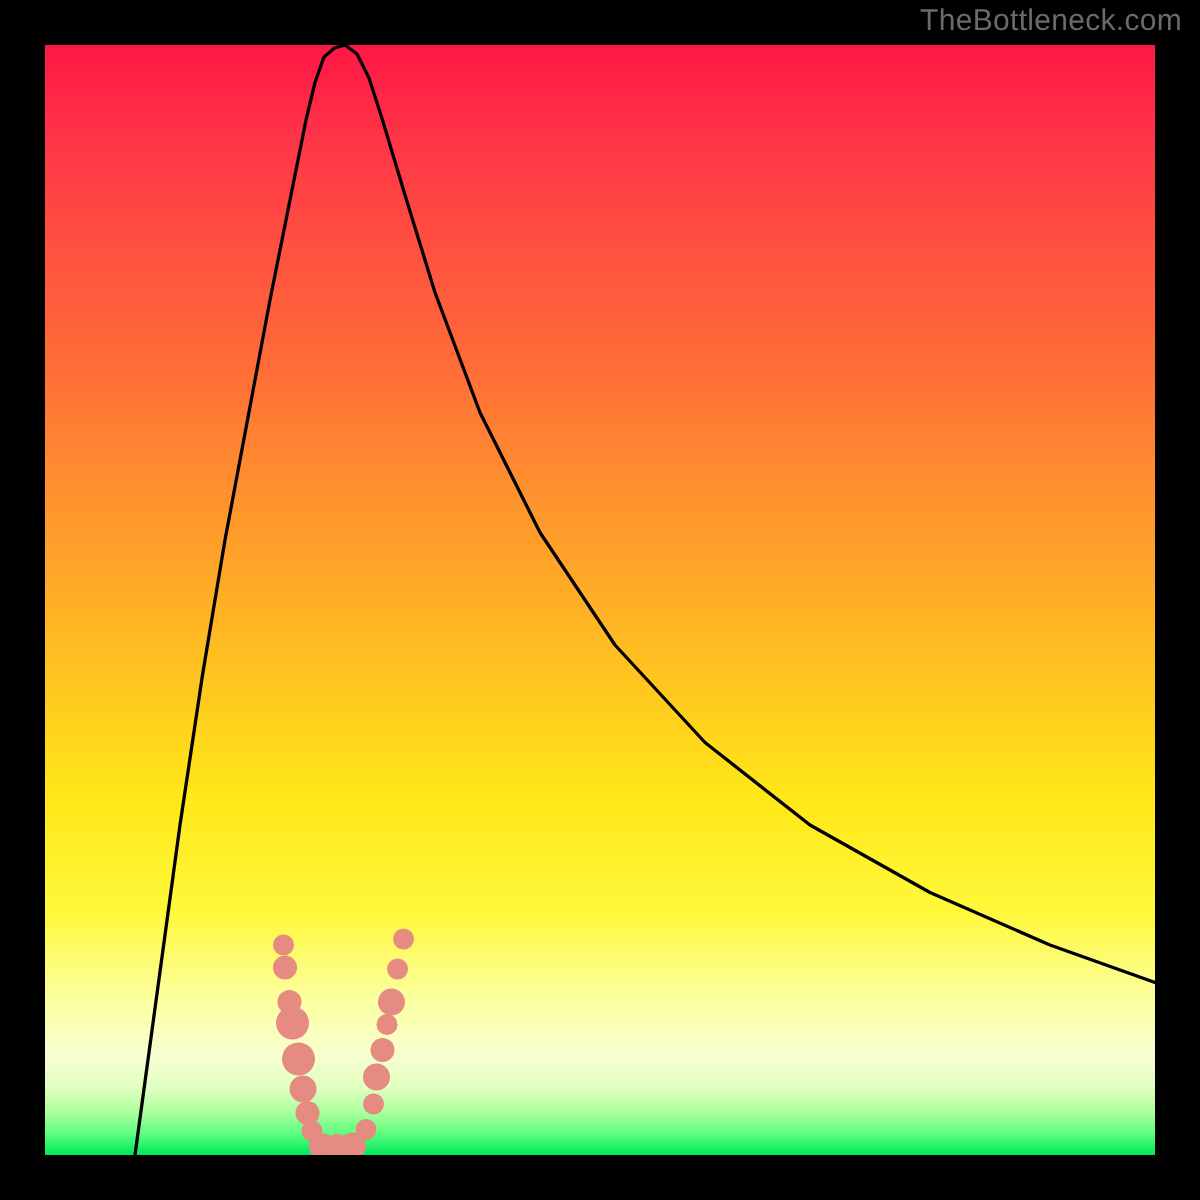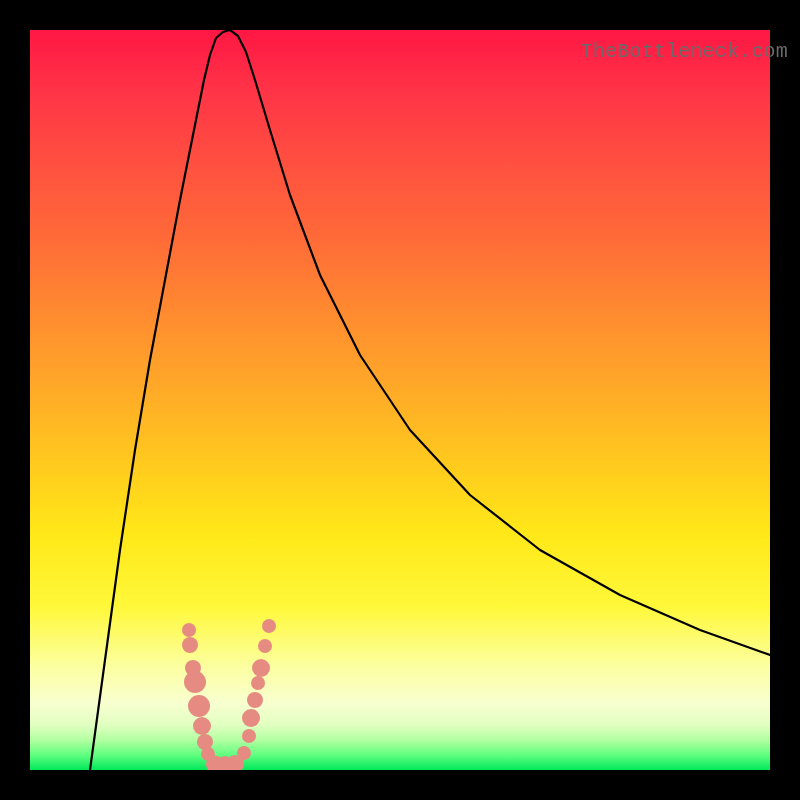--- a/index.html
+++ b/index.html
@@ -47,26 +47,25 @@
       #e0ffc0 94%,
       #b0ffa0 96%,
       #60ff80 98%,
       #00e85a 100%
     );
   }
   .watermark {
     position: absolute;
     top: 3px;
     right: 12px;
-    font-family: Liberation Mono, monospace;
+    font-family: Liberation Sans, sans-serif;
     font-size: 20px;
     color: #6a6a6a;
     font-weight: 500;
     letter-spacing: 0.2px;
-    margin-top: 37px;
   }
   svg.curve-layer {
     position: absolute;
     left: 0;
     top: 0;
     width: 740px;
     height: 740px;
     display: block;
   }
 </style>

